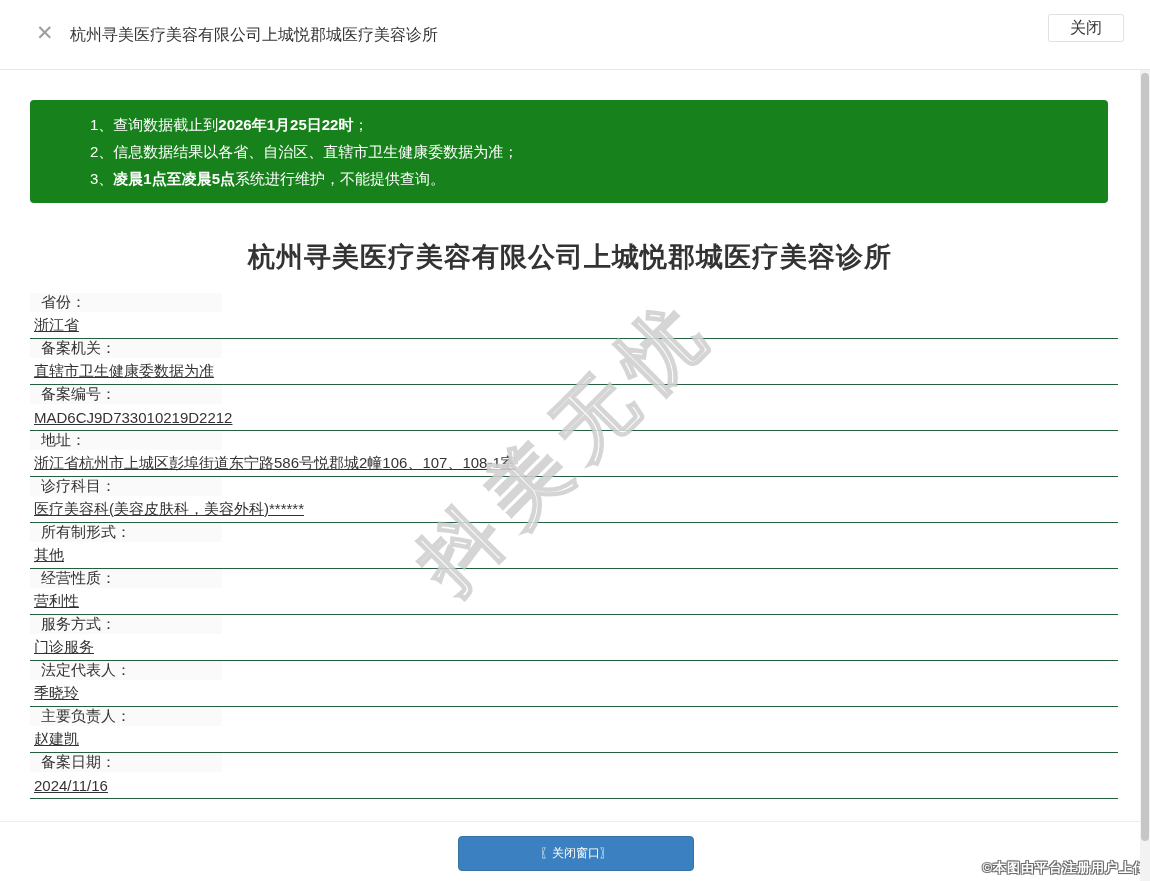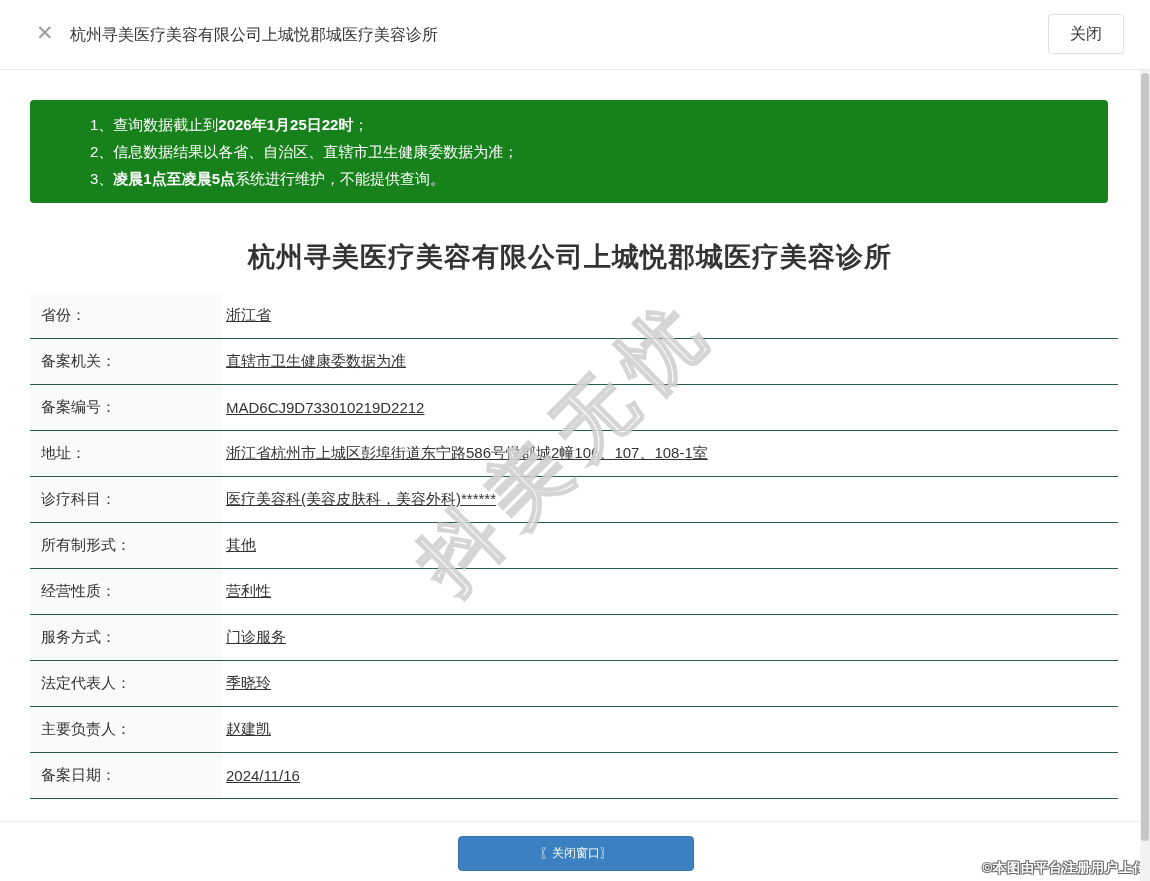--- a/index.html
+++ b/index.html
@@ -16,21 +16,21 @@
   }
   .header .x-icon{
     position:absolute;left:36px;top:22px;font-size:21px;color:#9e9e9e;
     cursor:pointer;line-height:1;
   }
   .header .h-title{
     position:absolute;left:70px;top:0;line-height:70px;font-size:16px;color:#333;
     white-space:nowrap;
   }
   .header .close-btn{
-    position:absolute;right:26px;top:14px;width:76px;height:40px;
+    position:absolute;right:26px;top:14px;width:76px;height:28px;
     background:#fff;border:1px solid #e1e1e1;border-radius:3px;
     font-size:16px;color:#333;cursor:pointer;
     font-family:inherit;
   }
   
   .notice{
     position:absolute;left:30px;top:100px;width:1078px;height:103px;
     background:#17821b;border-radius:4px;box-sizing:border-box;
     color:#fff;font-size:15px;line-height:27px;
     padding:11px 20px 5px 60px;
@@ -40,21 +40,21 @@
   .main-title{
     position:absolute;top:239px;left:0;width:1140px;text-align:center;
     font-size:27px;font-weight:bold;color:#333;letter-spacing:1px;
   }
   
   .info-table{
     position:absolute;top:293px;left:30px;width:1088px;
   }
   .info-row{
     display:flex;height:45px;border-bottom:1px solid #24603f;
-    align-items:stretch;font-size:15px;color:#333;
+    align-items:stretch;font-size:15px;color:#333;flex-direction:column;
   }
   .info-row .lbl{
     width:192px;background:#fafafa;display:flex;align-items:center;
     padding-left:11px;box-sizing:border-box;flex-shrink:0;
   }
   .info-row .val{
     flex:1;display:flex;align-items:center;padding-left:4px;
     white-space:nowrap;overflow:hidden;text-decoration:underline;
   }
   

